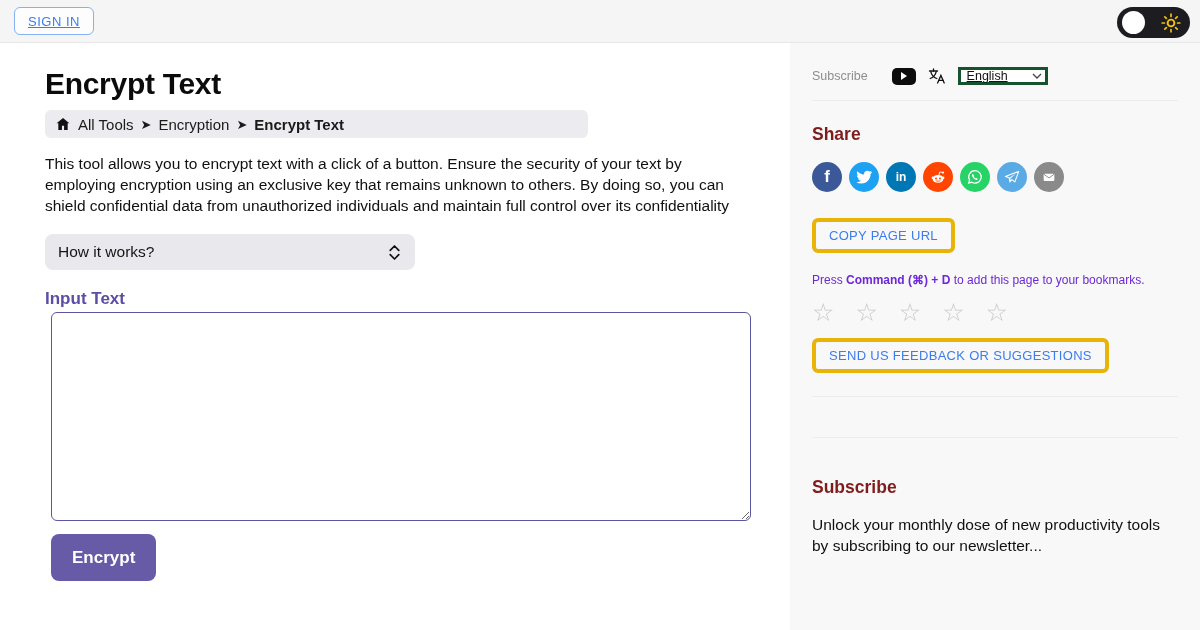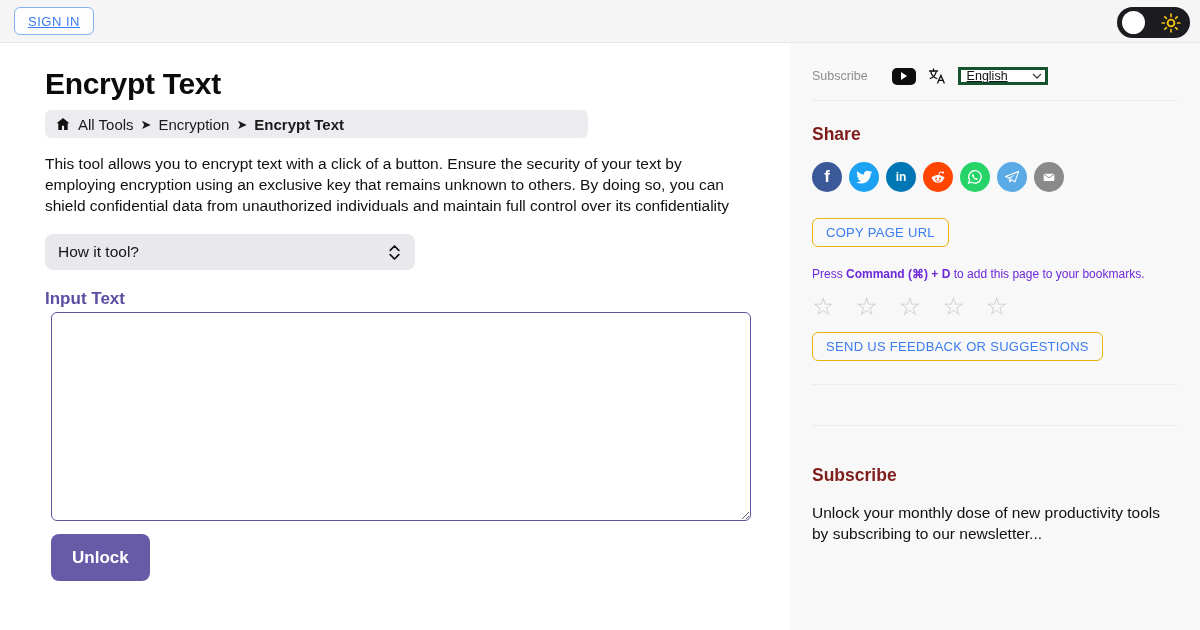--- a/index.html
+++ b/index.html
@@ -65,21 +65,21 @@
   .sicon { width:30px; height:30px; border-radius:50%; display:flex;
     align-items:center; justify-content:center; cursor:pointer; color:#fff; }
   .sicon.facebook { background:#3b5998; font-size:17px; font-weight:700; }
   .sicon.twitter  { background:#1da1f2; }
   .sicon.linkedin { background:#0077b5; font-size:12px; font-weight:700; }
   .sicon.reddit   { background:#ff4500; }
   .sicon.whatsapp { background:#25d366; }
   .sicon.telegram { background:#59aae5; }
   .sicon.email    { background:#8a8a8a; }
   .outline-btn { margin-top:26px; display:inline-block; padding:6px 13px;
-    background:transparent; border:1px solid #eab308; border-radius:6px;
+    background:transparent; border:4px solid #eab308; border-radius:6px;
     color:#3b7cf0; font-size:13px; letter-spacing:.3px; cursor:pointer;
     font-family:"Liberation Sans", sans-serif; }
   .bookmark-hint { margin-top:20px; font-size:12px; color:#6d28d9; }
   .bookmark-hint b { font-weight:700; }
   .rating-title { margin-top:50px; }
   .stars { margin-top:12px; font-size:25px; color:#c9c9c9; letter-spacing:7px;
     line-height:26px; }
   .stars span { cursor:pointer; }
   .newsletter-title { margin-top:39px; }
   .newsletter-text { margin-top:17px; font-size:15.5px; line-height:20.5px; color:#101010; }
@@ -122,33 +122,33 @@
     <span class="crumb">All Tools</span>
     <span class="sep">➤</span>
     <span class="crumb">Encryption</span>
     <span class="sep">➤</span>
     <span class="crumb current">Encrypt Text</span>
   </div>
 
   <p class="description">This tool allows you to encrypt text with a click of a button. Ensure the security of your text by employing encryption using an exclusive key that remains unknown to others. By doing so, you can shield confidential data from unauthorized individuals and maintain full control over its confidentiality</p>
 
   <div class="accordion">
-    <span>How it tool?</span>
+    <span>How it works?</span>
     <span style="display:flex;">
       <svg width="15" height="17" viewBox="0 0 15 17">
         <path d="M3.2 6.4 L7.5 2 L11.8 6.4" fill="none" stroke="#111" stroke-width="1.7" stroke-linecap="round" stroke-linejoin="round"></path>
         <path d="M3.2 10.6 L7.5 15 L11.8 10.6" fill="none" stroke="#111" stroke-width="1.7" stroke-linecap="round" stroke-linejoin="round"></path>
       </svg>
     </span>
   </div>
 
   <div class="input-label">Input Text</div>
   <textarea class="input-area" style=""></textarea>
 
-  <button class="encrypt-btn">Unlock</button>
+  <button class="encrypt-btn">Encrypt</button>
 </div>
 
 <div class="sidebar">
 
   <div class="subscribe-row">
     <span class="subscribe-label">Subscribe</span>
     <span class="yt-icon">
       <span class="yt-play"></span>
     </span>
     <span class="translate-icon">

